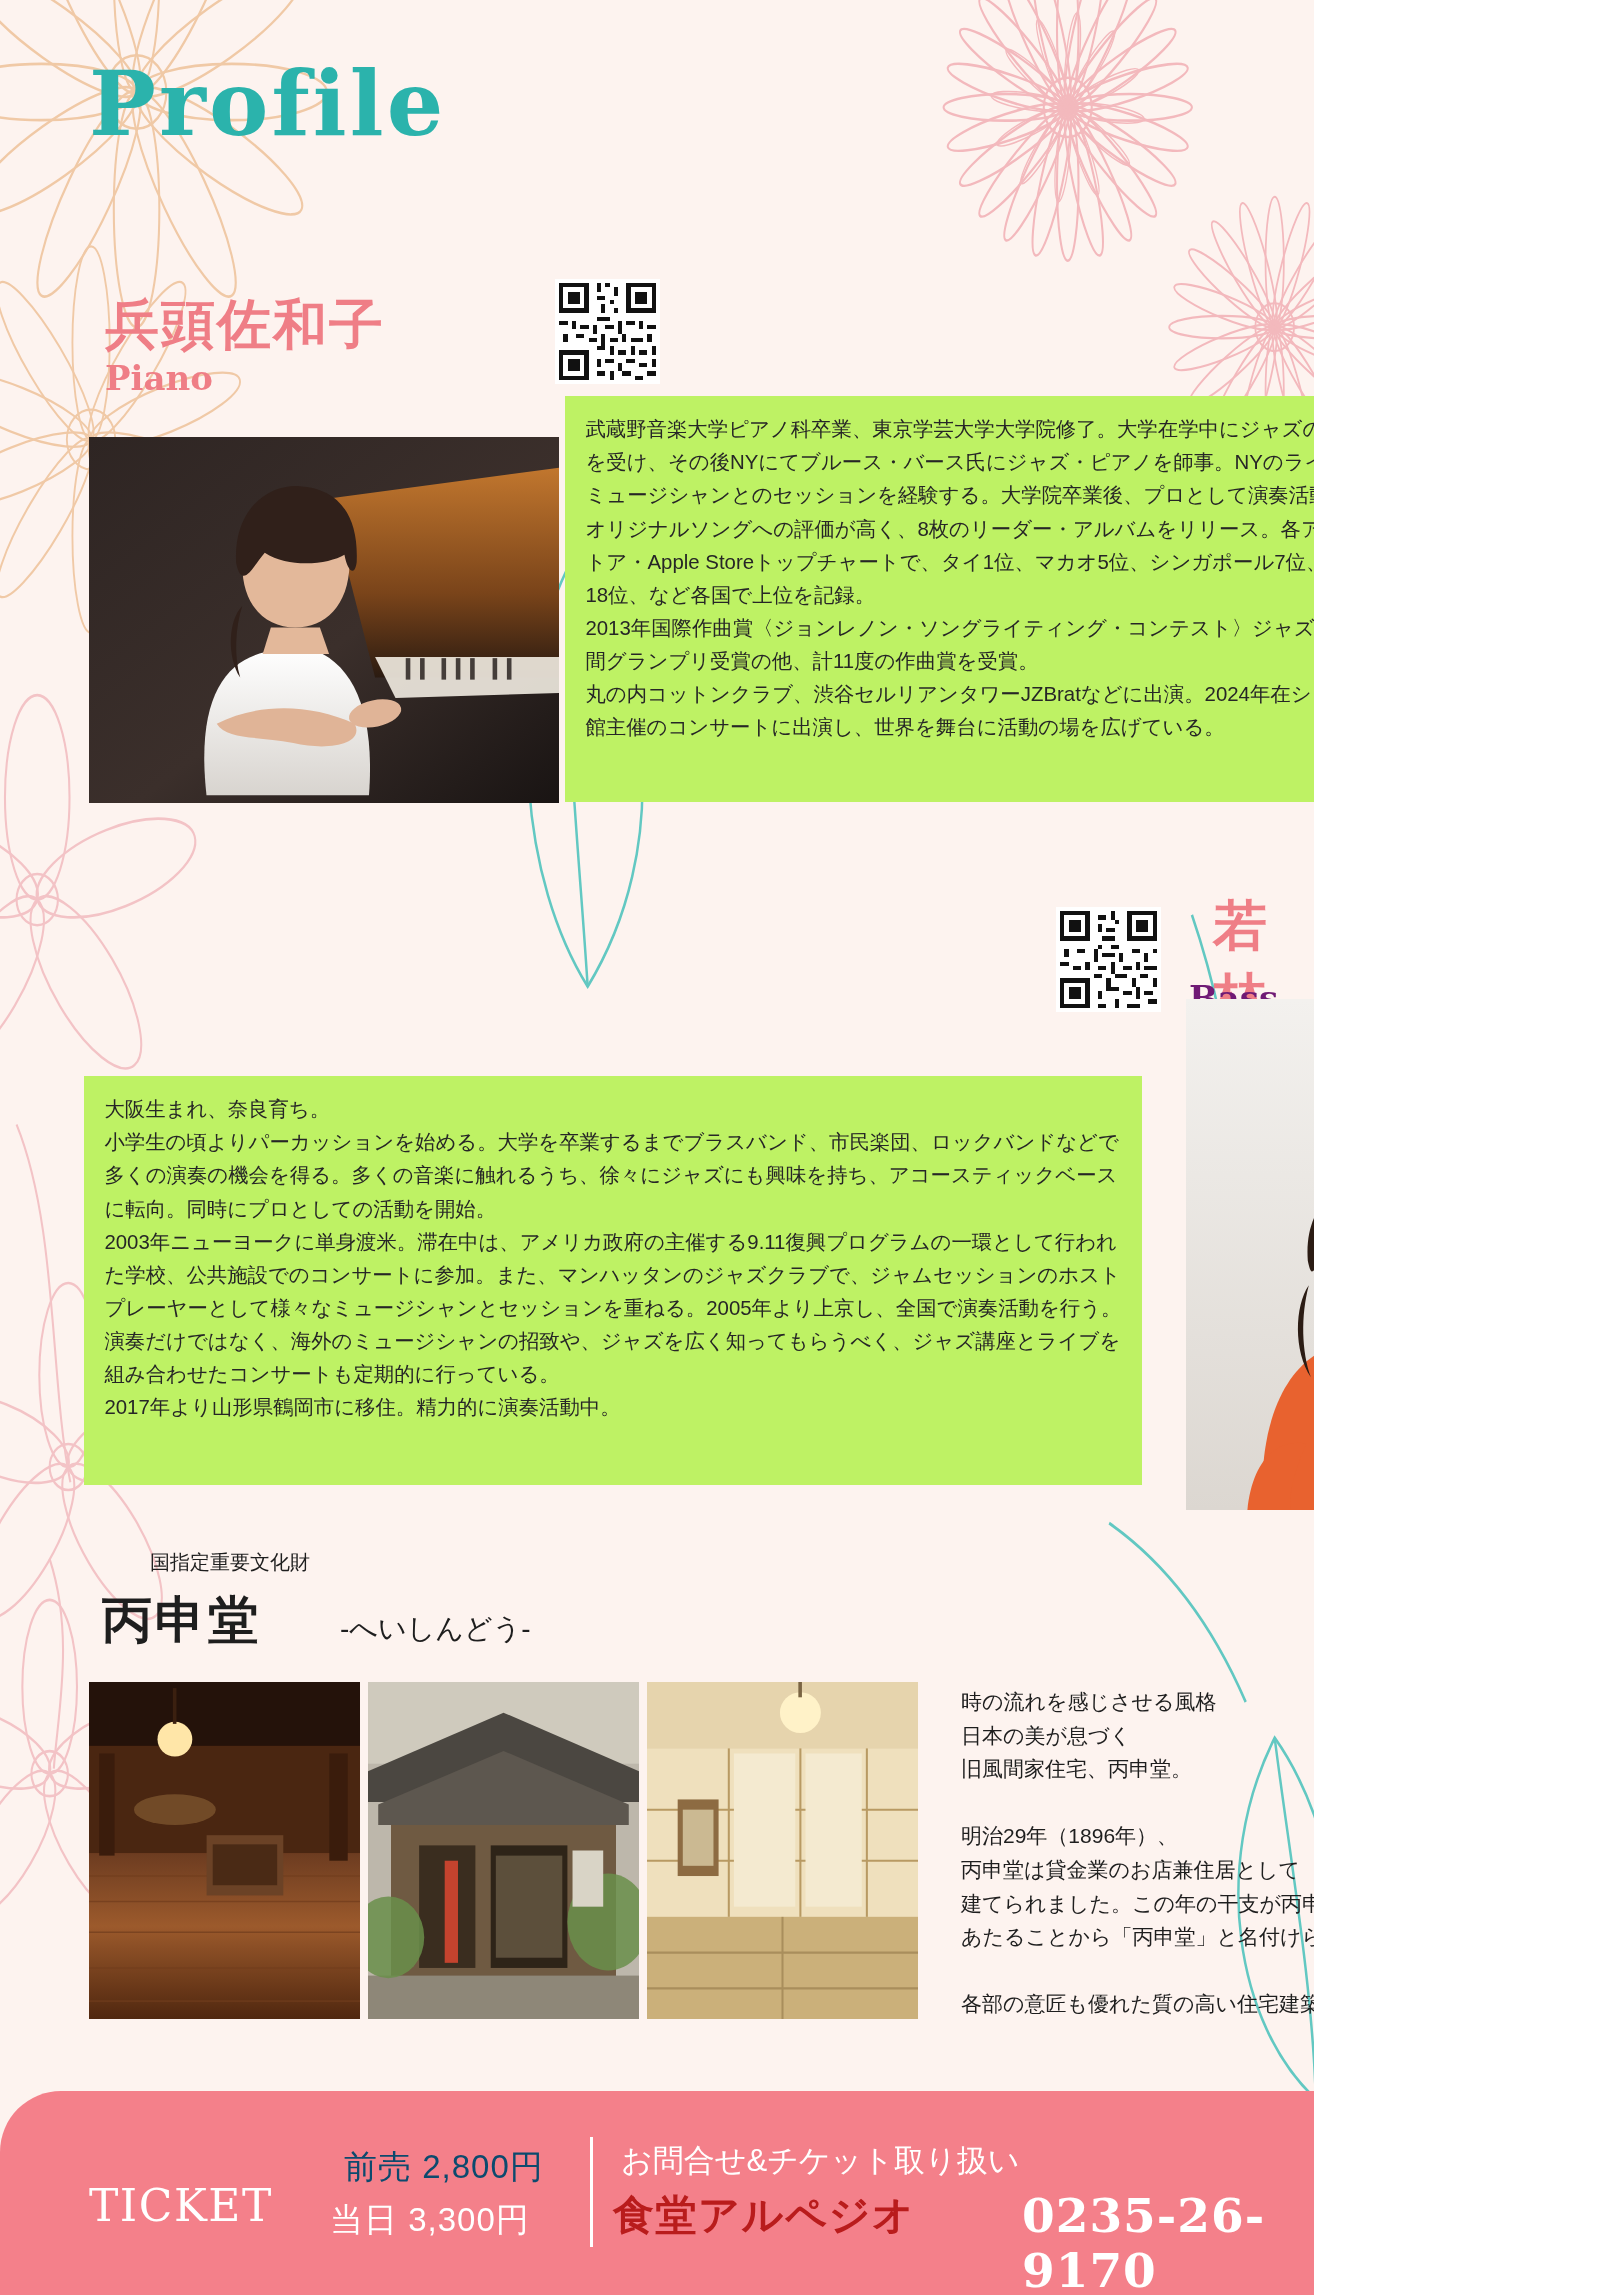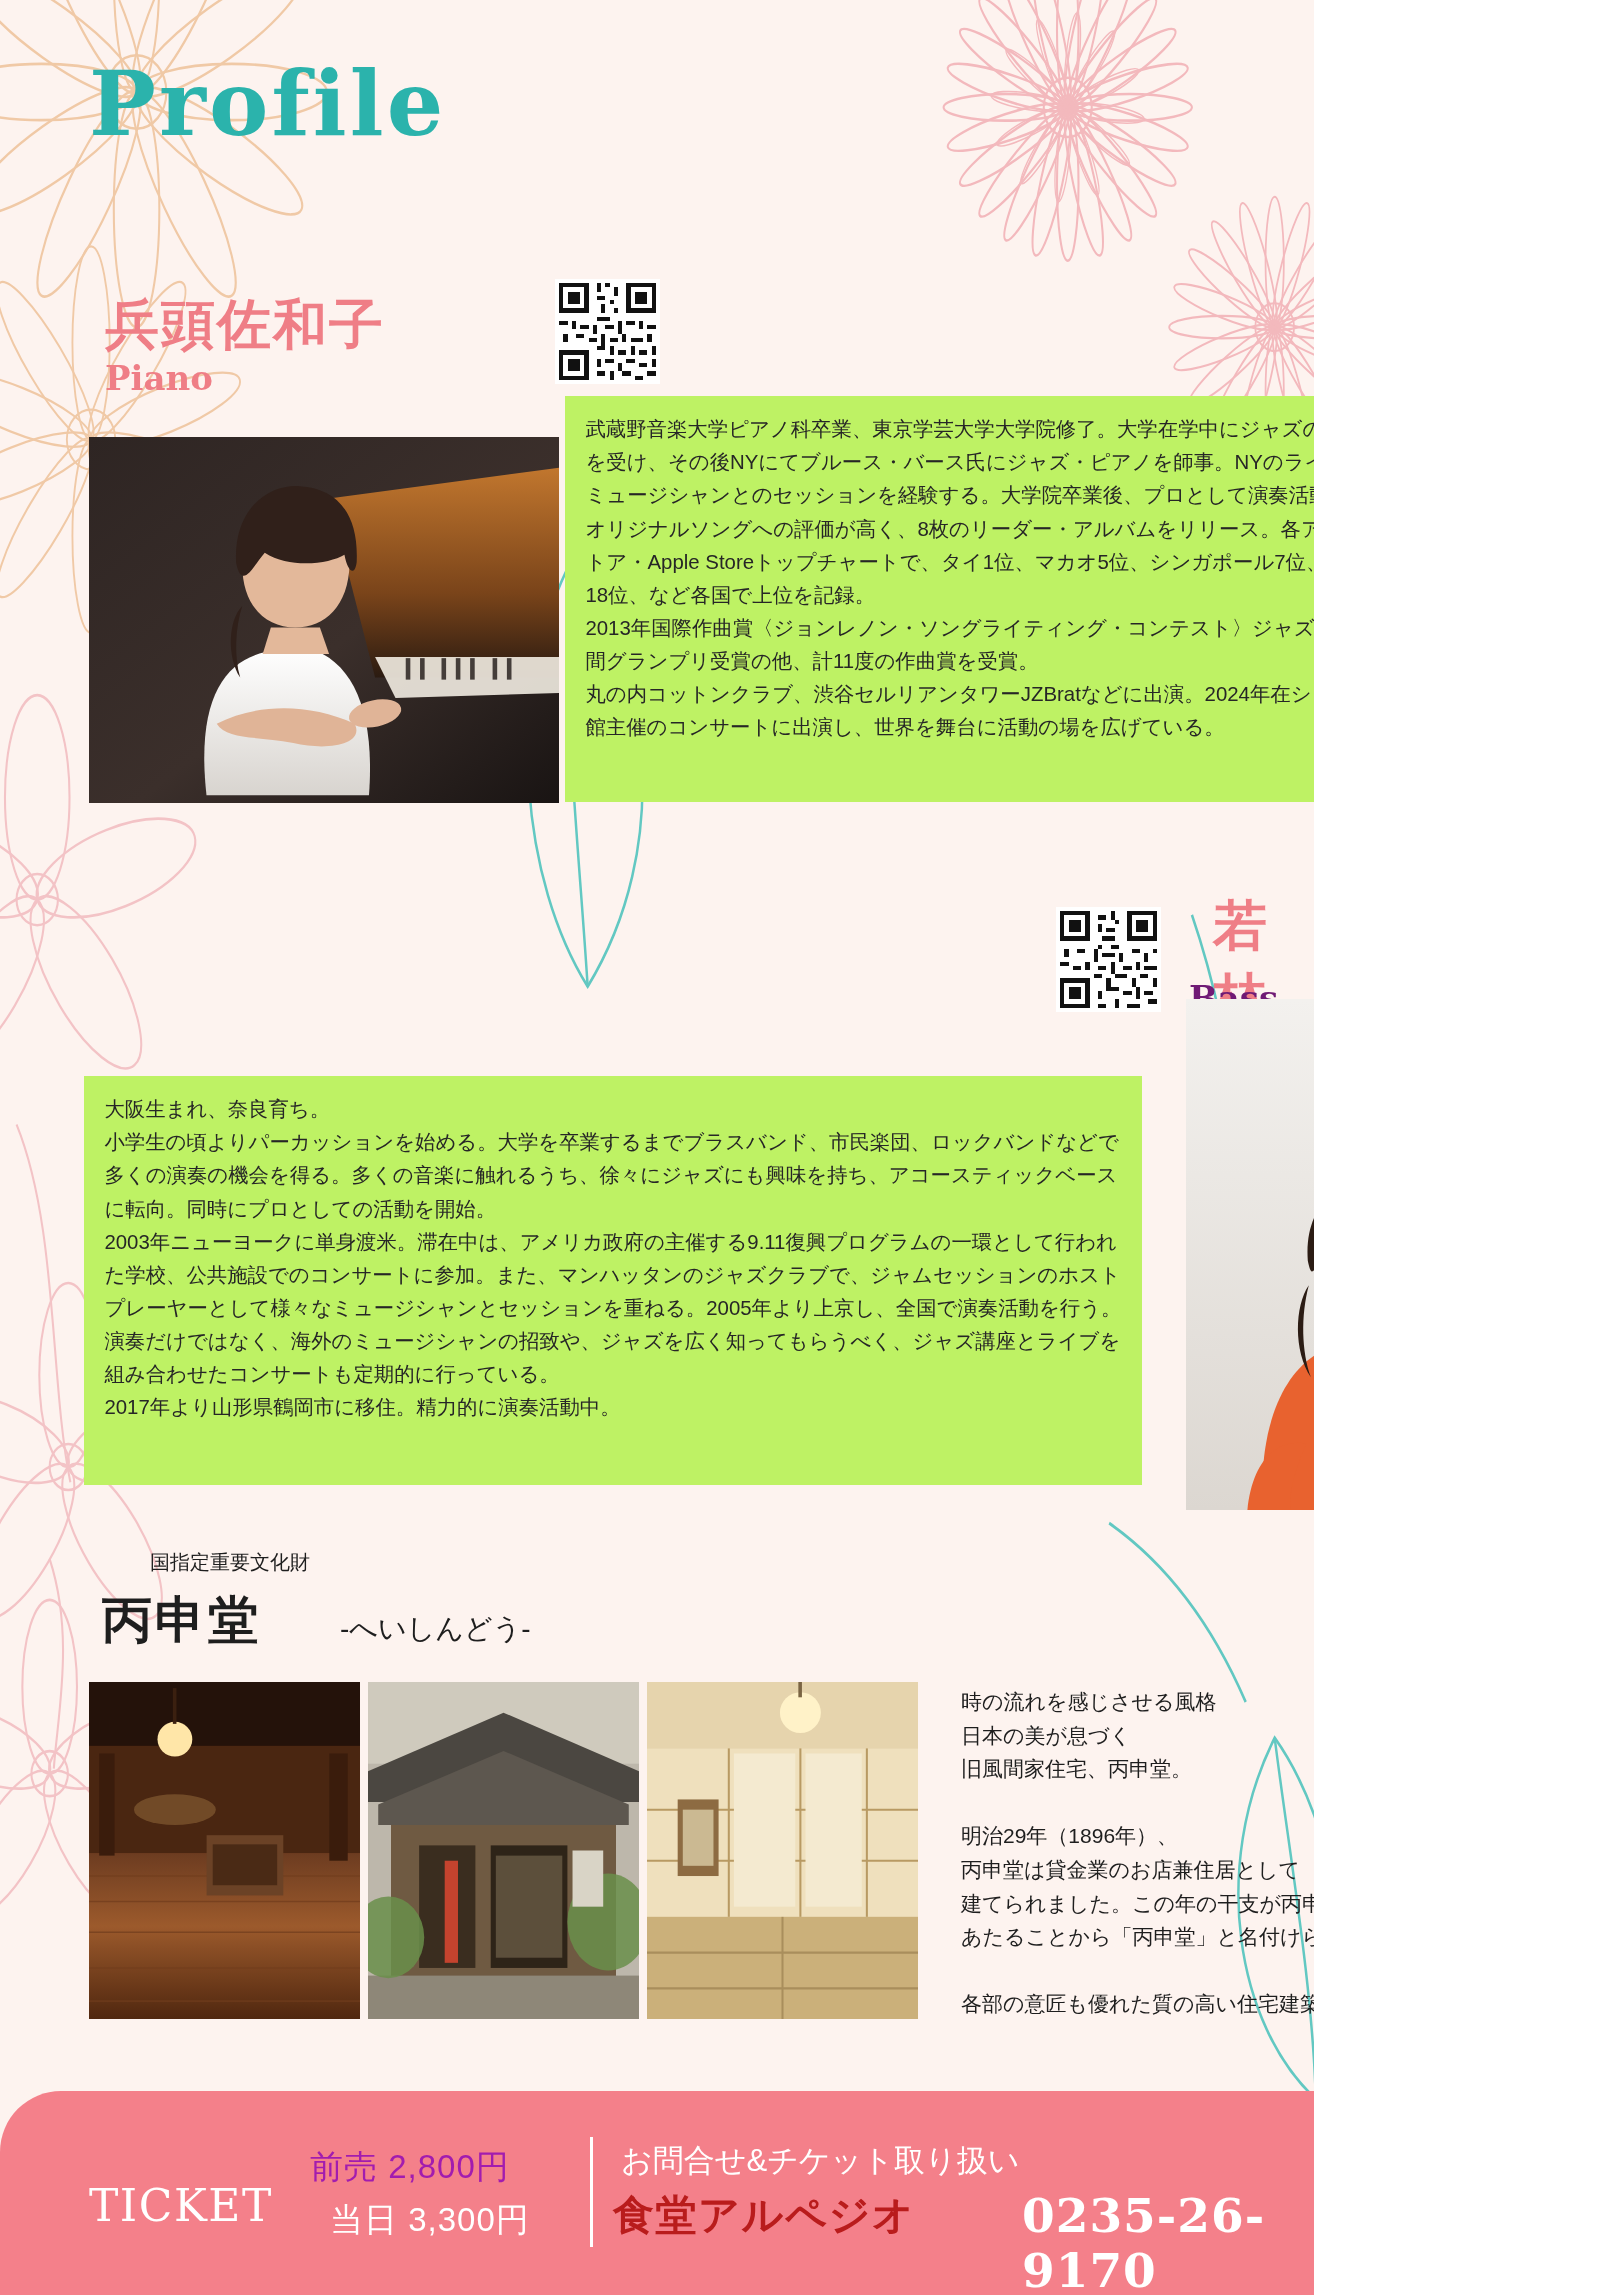--- a/index.html
+++ b/index.html
@@ -169,24 +169,24 @@
     position: absolute;
     left: 89px;
     top: 2180px;
     font-size: 44px;
     color: #ffffff;
     font-family: "DejaVu Serif", serif;
     letter-spacing: 1.5px;
   }
   .ticket-price-1 {
     position: absolute;
-    left: 310px;
+    left: 344px;
     top: 2145px;
     font-size: 33px;
-    color: #a21caf;
+    color: #0c4a6e;
     letter-spacing: 1px;
   }
   .ticket-price-2 {
     position: absolute;
     left: 330px;
     top: 2198px;
     font-size: 33px;
     color: #ffffff;
     letter-spacing: 1px;
   }

